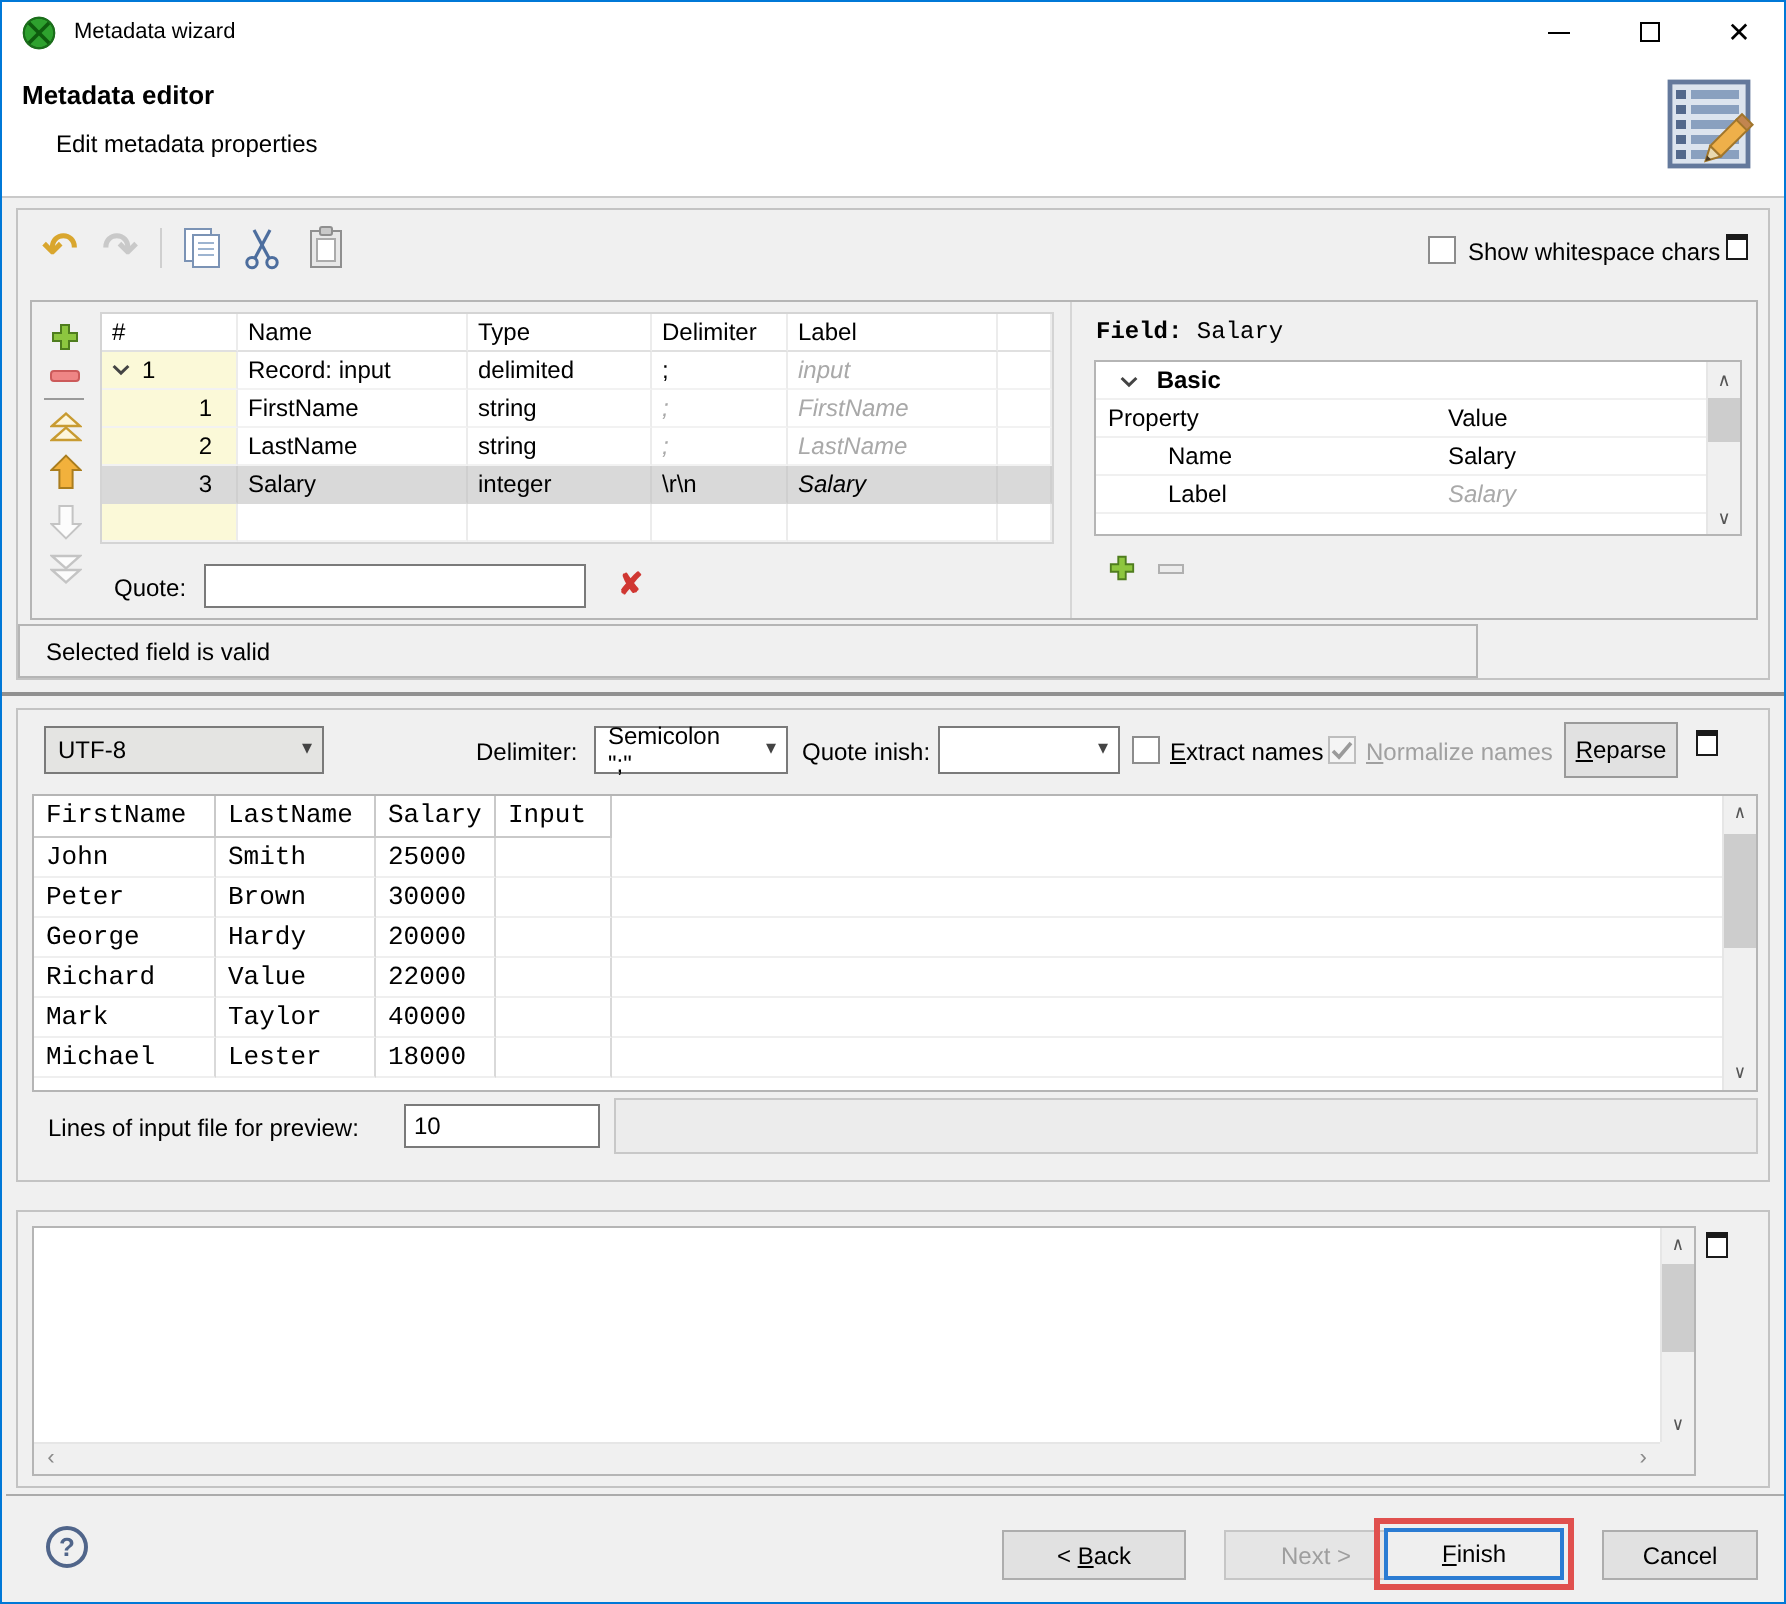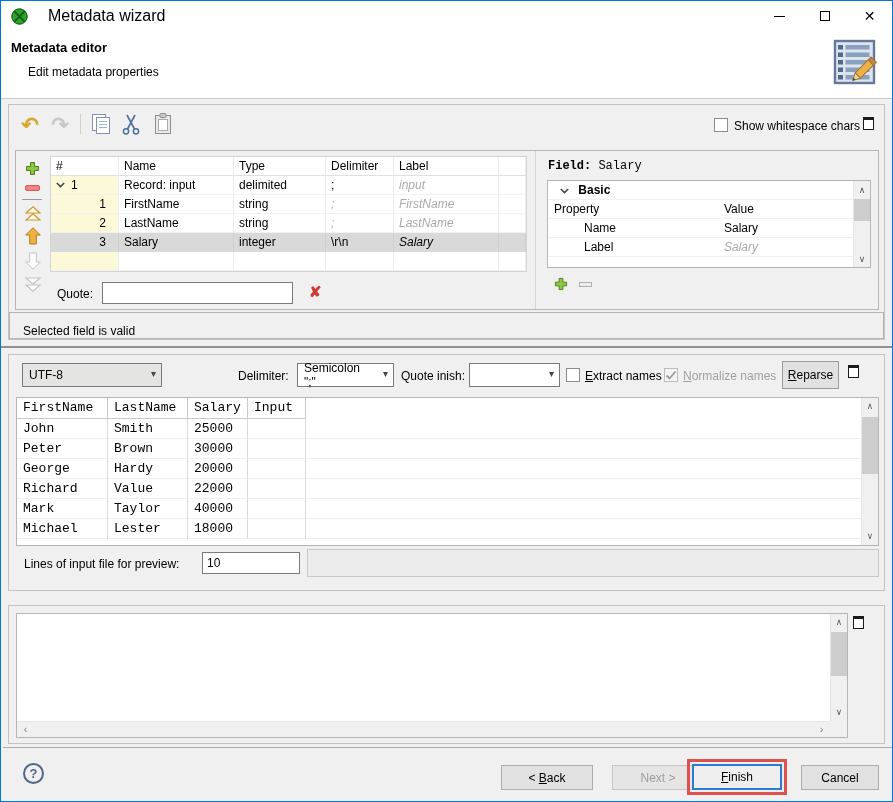--- a/index.html
+++ b/index.html
@@ -2,21 +2,21 @@
 <html><head>
 <meta charset="utf-8">
 <style>
   * { box-sizing: border-box; }
   body { margin:0; font-family:"Liberation Sans",sans-serif; font-size:12px; color:#000; background:#555; }
   .window { position:relative; width:893px; height:802px; background:#f0f0f0; border:1px solid #0078d7; overflow:hidden; }
 
   
   .titlebar { position:absolute; left:0; top:0; width:100%; height:30px; background:#fff; display:flex; align-items:center; }
   .logo { width:17px; height:17px; margin-left:10px; }
-  .title-text { margin-left:20px; font-size:16px; }
+  .title-text { margin-left:9px; font-size:11px; }
   .win-controls { position:absolute; right:0; top:0; height:30px; display:flex; }
   .win-btn { width:45px; height:30px; display:flex; align-items:center; justify-content:center; }
   .glyph-min { width:11px; height:1px; background:#000; }
   .glyph-max { width:10px; height:10px; border:1px solid #000; }
   .glyph-close { font-size:14px; line-height:1; }
 
   
   .header { position:absolute; top:30px; left:0; width:100%; height:68px; background:#fff; border-bottom:1px solid #c9c9c9; }
   .header-title { position:absolute; left:10px; top:9px; font-weight:bold; font-size:13px; }
   .header-sub { position:absolute; left:27px; top:34px; }
@@ -324,21 +324,21 @@
         <svg width="14" height="14" viewBox="0 0 15 15">
           <path d="M5.5 1.5 h4 v4 h4 v4 h-4 v4 h-4 v-4 h-4 v-4 h4 z" fill="#8dc63f" stroke="#4f7d1e"></path>
         </svg>
       </div>
       <div class="strip-icon" style="left:561px; top:129px; width:16px; height:8px;">
         <div style="width:13px;height:5px;background:#ececec;border:1px solid #b0b0b0;"></div>
       </div>
     </div>
   </div>
 
-  <div class="statusbox" style="left:8px; top:311px; width:875px; height:27px;align-items:flex-end;">
+  <div class="statusbox" style="left:8px; top:311px; width:730px; height:27px;">
     <span>Selected field is valid</span>
   </div>
 
   <div class="sash" style="top:345px;"></div>
 
   <div class="panel" style="left:7px; top:353px; width:877px; height:237px;">
     <div class="combo gray" style="left:13px; top:8px; width:140px; height:24px;text-align:center;">
       <span>UTF-8</span>
       <span class="arrow">▾</span>
     </div>

